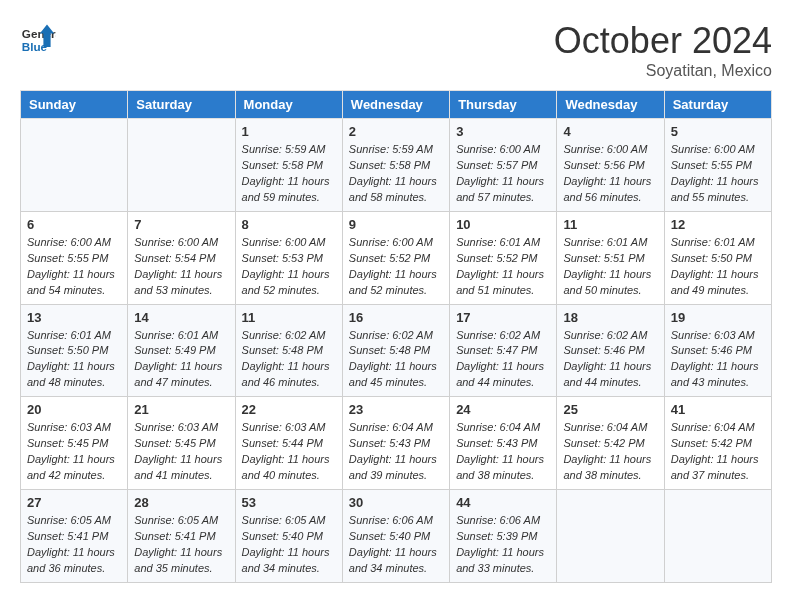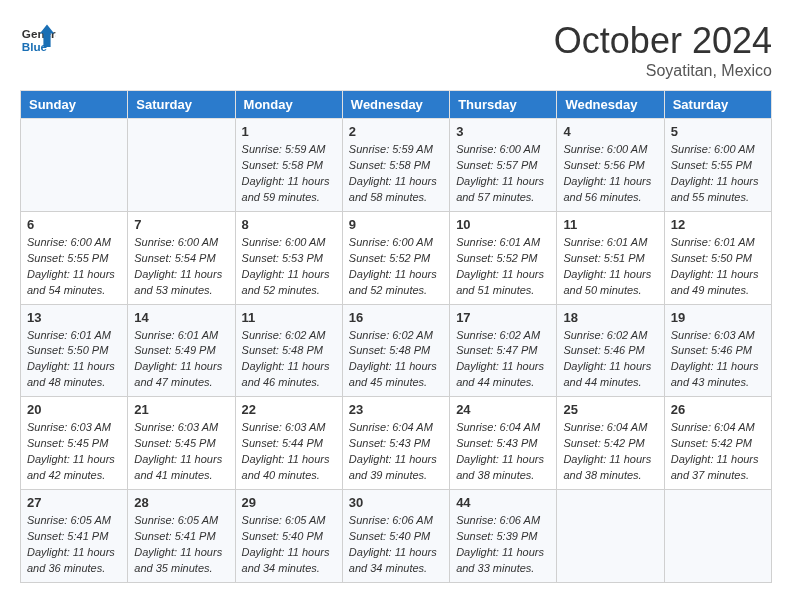--- a/index.html
+++ b/index.html
@@ -207,35 +207,35 @@
         </td>
         <td>
           <span class="day-number">24</span>
           <div class="cell-content">Sunrise: 6:04 AM<br>Sunset: 5:43 PM<br>Daylight: 11 hours and 38 minutes.</div>
         </td>
         <td>
           <span class="day-number">25</span>
           <div class="cell-content">Sunrise: 6:04 AM<br>Sunset: 5:42 PM<br>Daylight: 11 hours and 38 minutes.</div>
         </td>
         <td>
-          <span class="day-number">26</span>
+          <span class="day-number">41</span>
           <div class="cell-content">Sunrise: 6:04 AM<br>Sunset: 5:42 PM<br>Daylight: 11 hours and 37 minutes.</div>
         </td>
       </tr>
       <tr>
         <td>
           <span class="day-number">27</span>
           <div class="cell-content">Sunrise: 6:05 AM<br>Sunset: 5:41 PM<br>Daylight: 11 hours and 36 minutes.</div>
         </td>
         <td>
           <span class="day-number">28</span>
           <div class="cell-content">Sunrise: 6:05 AM<br>Sunset: 5:41 PM<br>Daylight: 11 hours and 35 minutes.</div>
         </td>
         <td>
-          <span class="day-number">29</span>
+          <span class="day-number">53</span>
           <div class="cell-content">Sunrise: 6:05 AM<br>Sunset: 5:40 PM<br>Daylight: 11 hours and 34 minutes.</div>
         </td>
         <td>
           <span class="day-number">30</span>
           <div class="cell-content">Sunrise: 6:06 AM<br>Sunset: 5:40 PM<br>Daylight: 11 hours and 34 minutes.</div>
         </td>
         <td>
           <span class="day-number">44</span>
           <div class="cell-content">Sunrise: 6:06 AM<br>Sunset: 5:39 PM<br>Daylight: 11 hours and 33 minutes.</div>
         </td>

